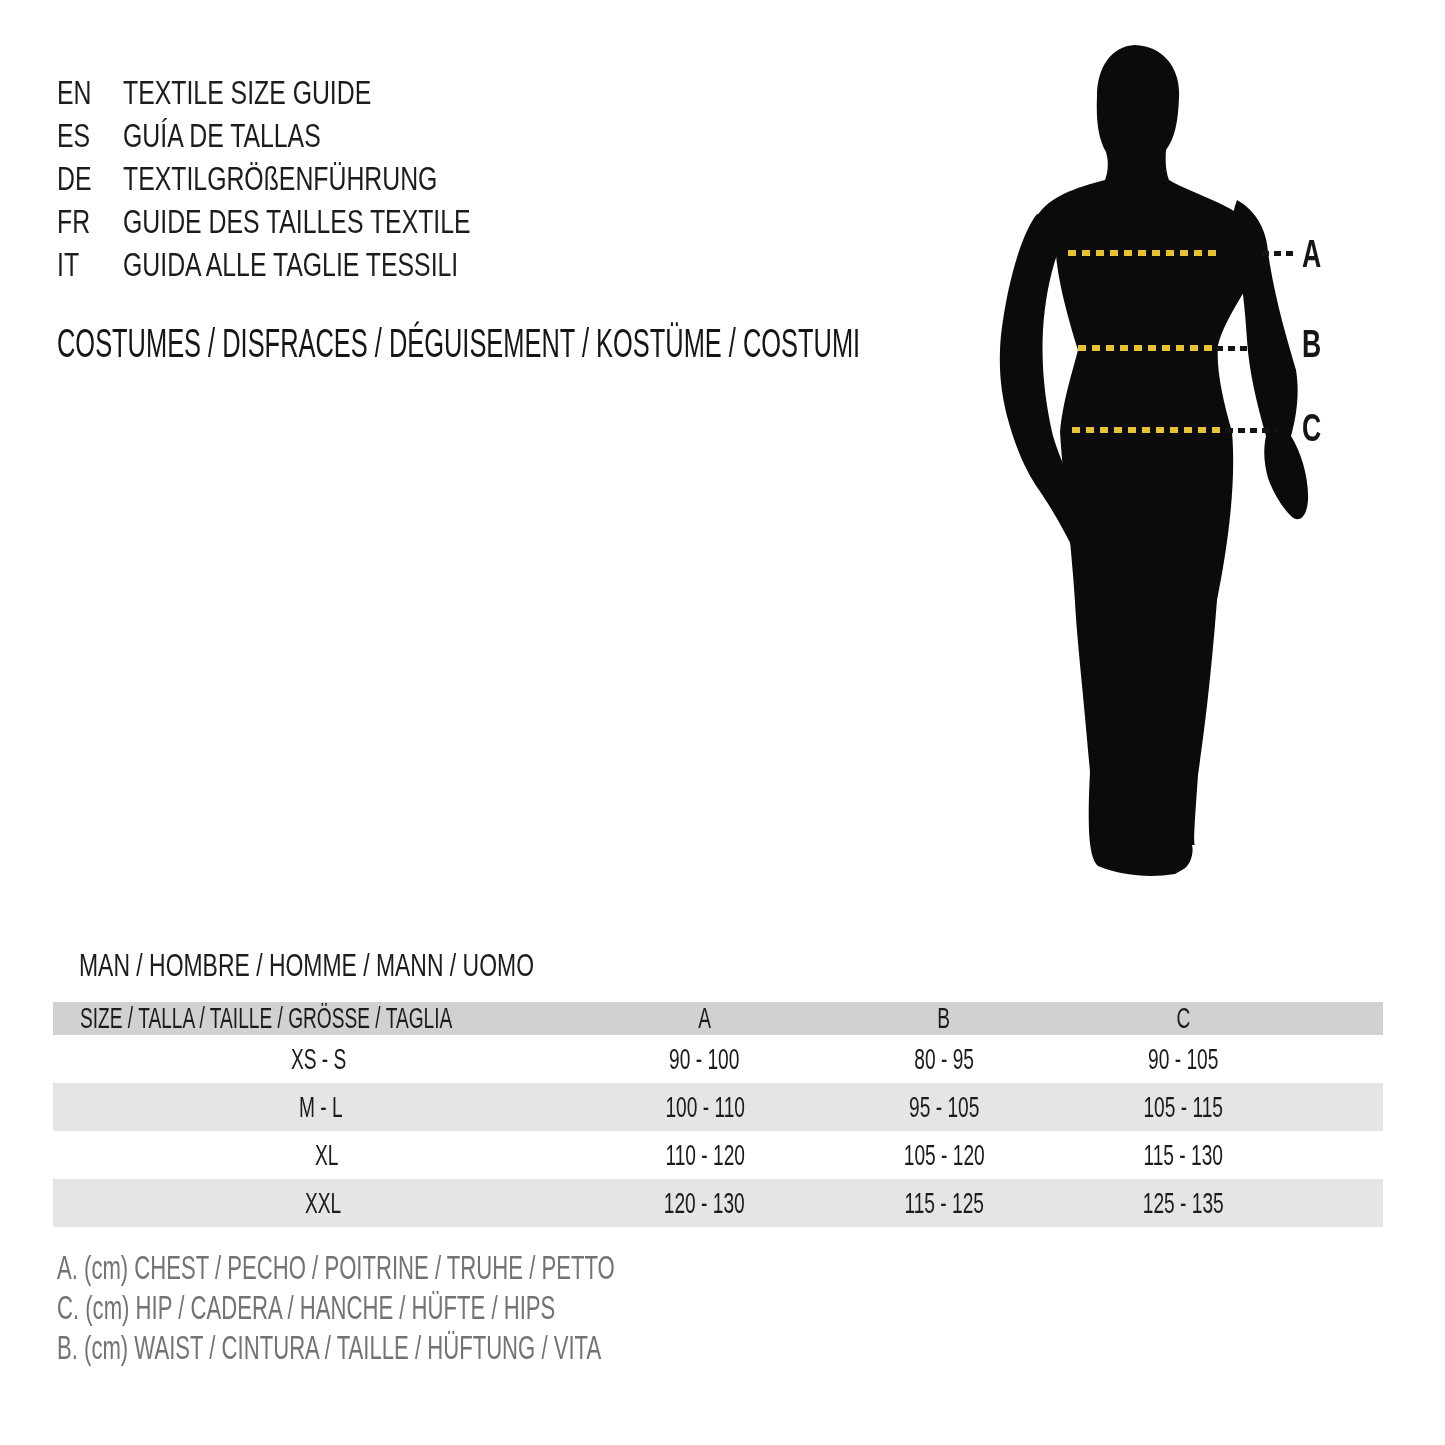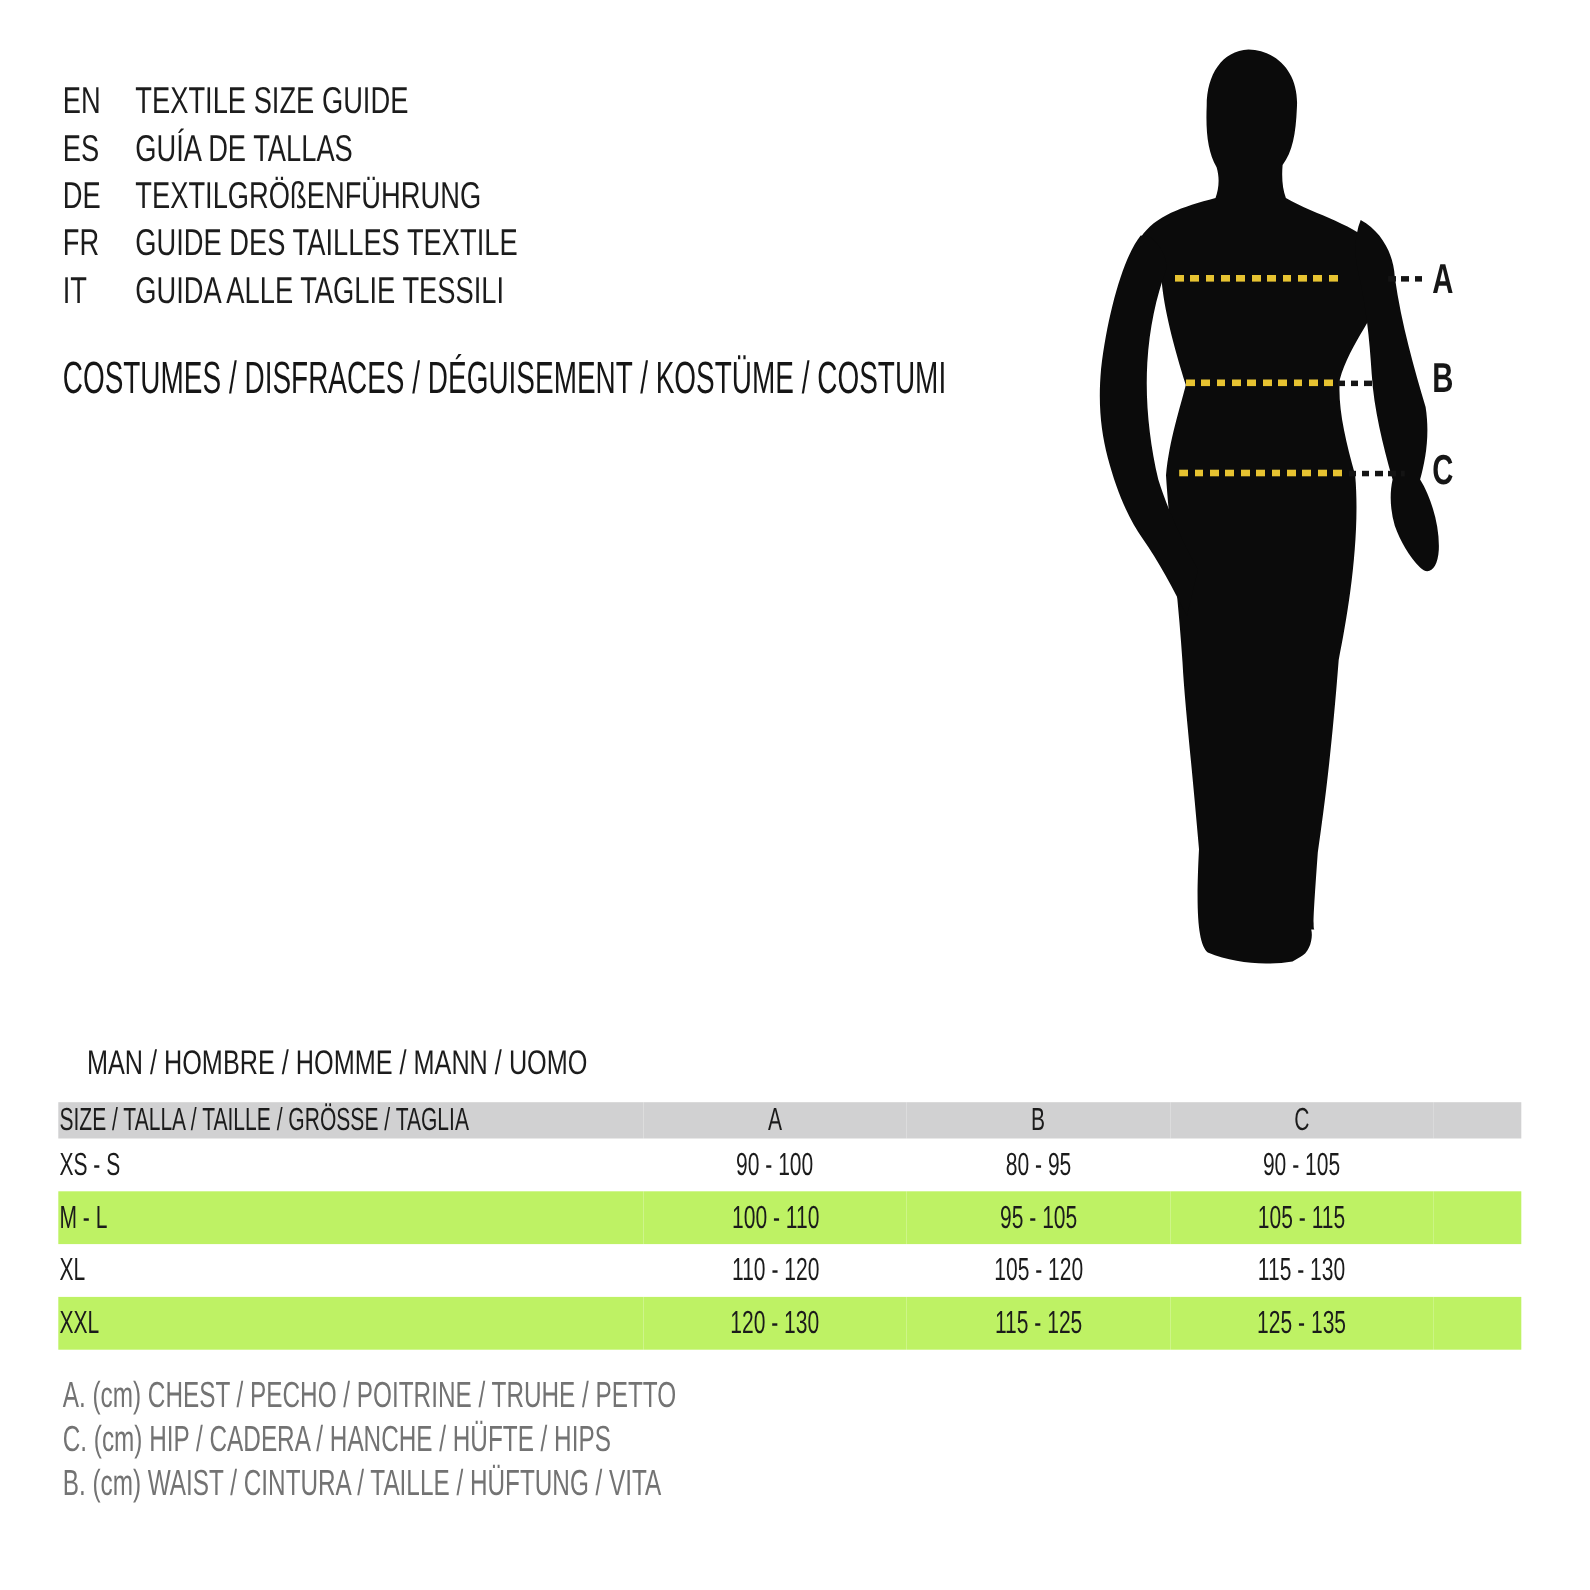--- a/index.html
+++ b/index.html
@@ -39,22 +39,22 @@
 
   
   .man-heading{position:absolute;left:57px;top:948px;font-size:31px;line-height:36px;color:#1c1c1c;margin-left:22px;}
   .man-heading .cx{--sx:.74;}
 
   
   .size-table{position:absolute;left:53px;top:1002px;width:1330px;border-collapse:collapse;table-layout:fixed;
     font-size:29px;color:#1b1b1b;}
   .size-table td{padding:0;vertical-align:middle;height:48px;}
   .size-table tr.head td{background:#d1d1d2;height:33px;}
-  .size-table tr.alt td{background:#bef264;}
-  .size-table td.c-size{text-align:left;padding-left:1px;margin-left:16px;}
+  .size-table tr.alt td{background:#e5e5e5;}
+  .size-table td.c-size{text-align:center;padding-left:27px;margin-left:16px;}
   .size-table td.c-val{text-align:center;}
   .size-table .cx{--sx:.66;}
   .size-table .cxc{--sx:.66;}
 
   
   .legend{position:absolute;left:57px;top:1248px;}
   .legend-row{font-size:33px;line-height:40px;color:#737373;}
   .legend-row .cx{--sx:.67;}
 </style>
 </head>

